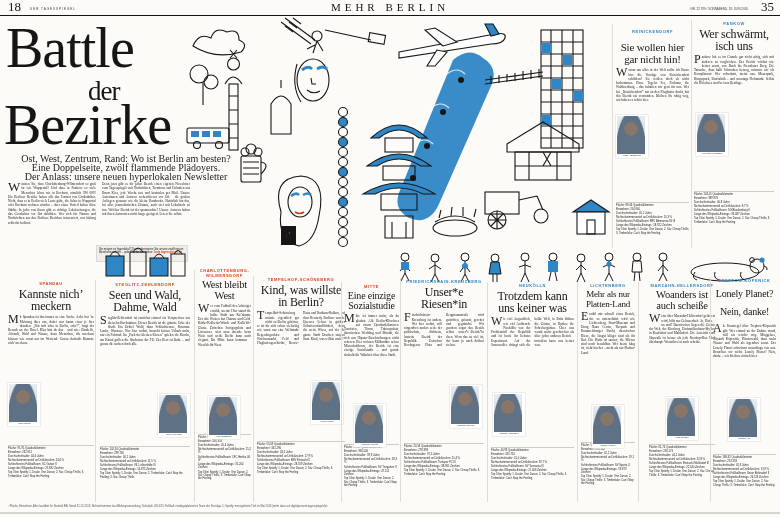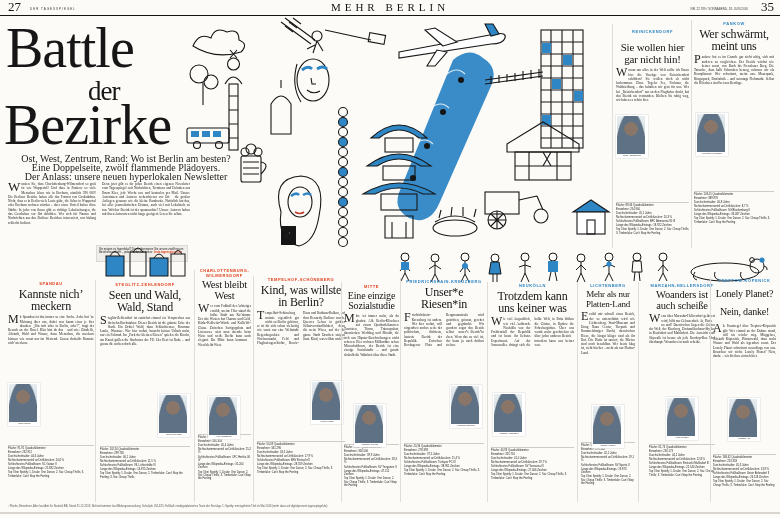--- a/index.html
+++ b/index.html
@@ -62,21 +62,21 @@
   .footnote{position:absolute;left:8px;top:504.5px;width:640px;font-family:"Liberation Sans",sans-serif;
             font-size:2.7px;color:#555;}
   .illu{position:absolute;}
 </style>
 </head>
 <body>
 
 <div class="sheet">
 
   <div class="hdr">
-    <span class="folio-l">27</span>
+    <span class="folio-l">18</span>
     <span class="paper">DER TAGESSPIEGEL</span>
     <span class="section">MEHR BERLIN</span>
     <span class="dateline">NR. 22 789 / SONNABEND, 18. JUNI 2016</span>
     <span class="folio-r">35</span>
   </div>
 
   <div class="bt bt1">Battle</div>
   <div class="bt bt2">der</div>
   <div class="bt bt3">Bezirke</div>
   <div class="stand">
@@ -300,21 +300,21 @@
         <div>Durchschnittsalter: 44,6 Jahre</div>
         <div>Nichtschwimmeranteil an Drittklässlern: 24,6 %</div>
         <div>Schlechtestes Fußballteam: SC Gatow II</div>
         <div>Länge des Wikipedia-Eintrags: 25.832 Zeichen</div>
         <div>Top 3 bei Spotify: 1. Drake: One Dance; 2. Sia: Cheap Thrills; 3. Timberlake: Can’t Stop the Feeling</div>
       </div>
   </article>
 
   <article class="art red a-steglitz">
     <div class="kicker">STEGLITZ-ZEHLENDORF</div>
-    <h2>Seen und Wald, Wald, Stand</h2>
+    <h2>Seen und Wald, Dahme, Wald</h2>
     <p class="body">Steglitz-Zehlendorf ist zunächst einmal ein Versprechen aus dreizehn Buchstaben: Dieser Bezirk ist die grünste Ecke der Stadt. Ein Drittel Wald, dazu Schlachtensee, Krumme Lanke, Wannsee. Wer hier wohnt, braucht keinen Urlaub mehr, nur ein Fahrrad. Im „Park der kleinen Riesen“ spielen die Kinder, am Kanal grillen die Studenten der FU. Der Rest ist Ruhe – und genau die suchen doch alle.</p>
     <figure class="portrait" style="right:0;top:112px;margin:0;">
       <div class="photo"></div>
       <figcaption>Boris Buchholz</figcaption>
     </figure>
     <div class="stats">
         <div>Fläche: 102,50 Quadratkilometer</div>
         <div>Einwohner: 299.765</div>
         <div>Durchschnittsalter: 46,1 Jahre</div>
         <div>Nichtschwimmeranteil an Drittklässlern: 11,5 %</div>
@@ -490,21 +490,21 @@
         <div>Durchschnittsalter: 45,1 Jahre</div>
         <div>Nichtschwimmeranteil an Drittklässlern: 20,3 %</div>
         <div>Schlechtestes Fußballteam: BFC Alemannia 90 III</div>
         <div>Länge des Wikipedia-Eintrags: 18.922 Zeichen</div>
         <div>Top 3 bei Spotify: 1. Drake: One Dance; 2. Sia: Cheap Thrills; 3. Timberlake: Can’t Stop the Feeling</div>
       </div>
   </article>
 
   <article class="art blue a-pankow">
     <div class="kicker">PANKOW</div>
-    <h2>Wer schwärmt, meint uns</h2>
+    <h2>Wer schwärmt, isch uns</h2>
     <p class="body">Pankow hat es im Grunde gar nicht nötig, sich mit anderen zu vergleichen. Der Bezirk wächst wie keiner sonst, von Buch bis Prenzlauer Berg. Die Tatsache, dass halb Schwaben herzog, nehmen wir als Kompliment: Wer schwärmt, meint uns. Mauerpark, Bürgerpark, Brotfabrik – und sonntags Flohmarkt. Selbst die Klischees sind bei uns Bestlage.</p>
     <figure class="portrait" style="left:2px;top:92px;margin:0;">
       <div class="photo"></div>
       <figcaption>Christine Schneider</figcaption>
     </figure>
     <div class="stats">
         <div>Fläche: 103,01 Quadratkilometer</div>
         <div>Einwohner: 389.976</div>
         <div>Durchschnittsalter: 40,8 Jahre</div>
         <div>Nichtschwimmeranteil an Drittklässlern: 8,7 %</div>

